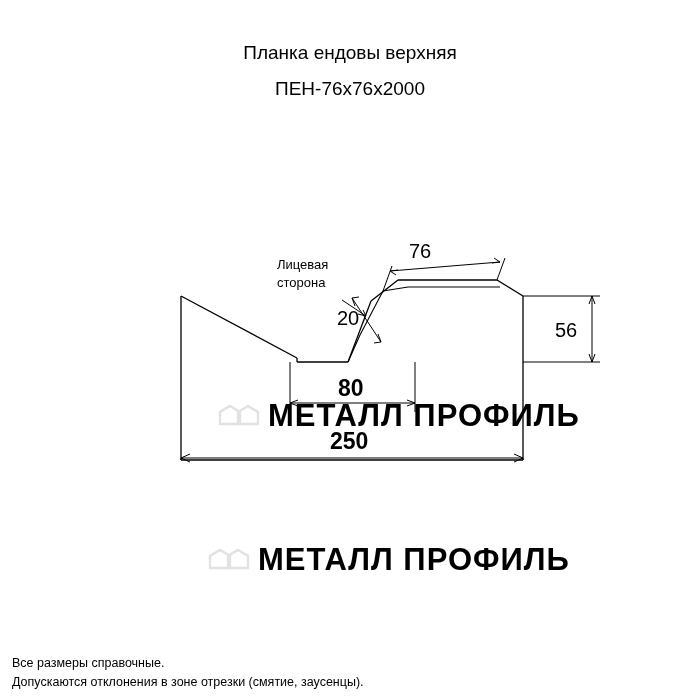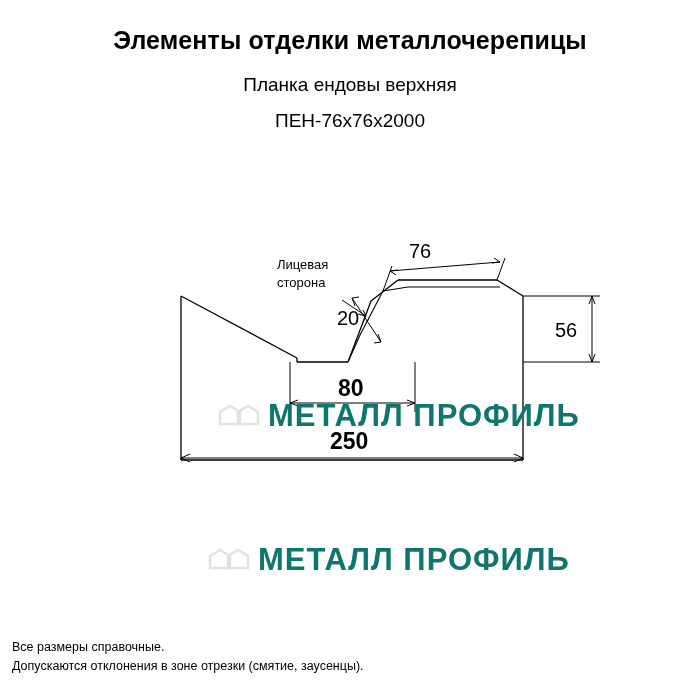--- a/index.html
+++ b/index.html
@@ -47,21 +47,21 @@
   }
   .drawing-area {
     position: absolute;
     top: 170px;
     left: 0;
     width: 700px;
     height: 330px;
   }
   .watermark {
     position: absolute;
-    color: #0f766e;
+    color: #000000;
     font-weight: bold;
     font-family: "Liberation Sans", sans-serif;
     white-space: nowrap;
     pointer-events: none;
     user-select: none;
   }
   .wm1 {
     left: 218px;
     top: 228px;
     font-size: 31px;
@@ -76,41 +76,40 @@
   .wm-ico {
     display: inline-block;
     width: 42px;
     height: 24px;
     vertical-align: -2px;
     margin-right: 8px;
   }
   .footer {
     position: absolute;
     left: 12px;
-    bottom: 24px;
+    bottom: 8px;
     font-size: 12.5px;
     line-height: 19px;
     color: #000;
   }
   svg { display: block; }
   text {
     font-family: "Liberation Sans", sans-serif;
     fill: #000;
   }
   .dim-label { font-size: 20px; }
   .big-dim { font-size: 23px; font-weight: bold; }
   .note-label { font-size: 13px; }
 </style>
 </head>
 <body>
 
 <div class="page">
 
   <div class="title-block">
-    <div class="title-main">Элементы отделки металлочерепицы</div>
     <div class="title-sub">Планка ендовы верхняя</div>
     <div class="title-code">ПЕН-76x76x2000</div>
   </div>
 
   <div class="drawing-area">
 
     <div class="watermark wm1">
       <svg class="wm-ico" viewBox="0 0 42 24">
         <path d="M2 20 L2 8 L12 2 L22 8 L22 20 Z" fill="none" stroke="#e2e2e2" stroke-width="2.4"></path>
         <path d="M20 20 L20 8 L30 2 L40 8 L40 20 Z" fill="none" stroke="#e2e2e2" stroke-width="2.4"></path>

